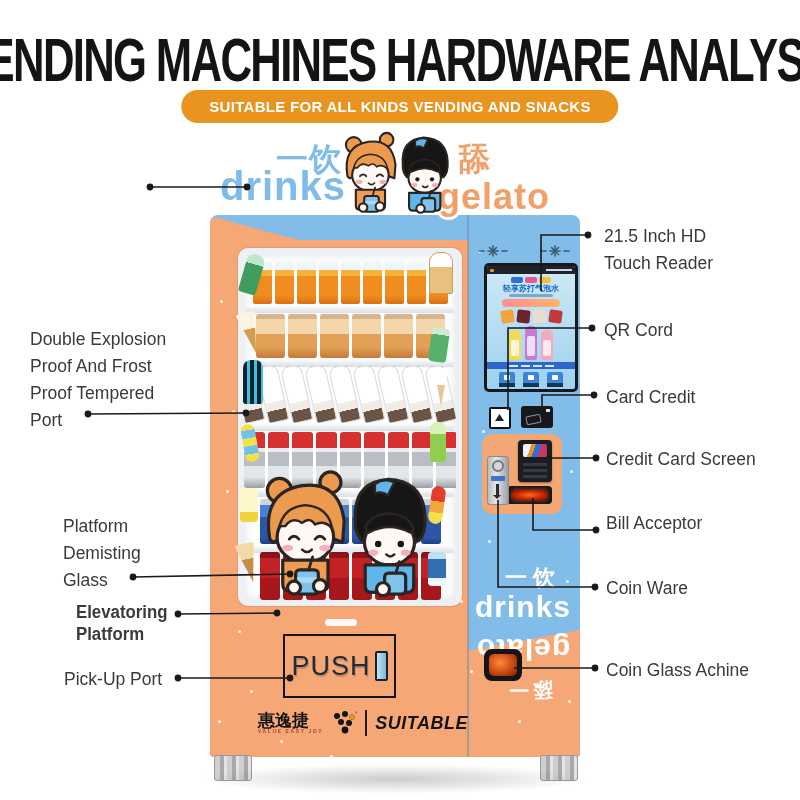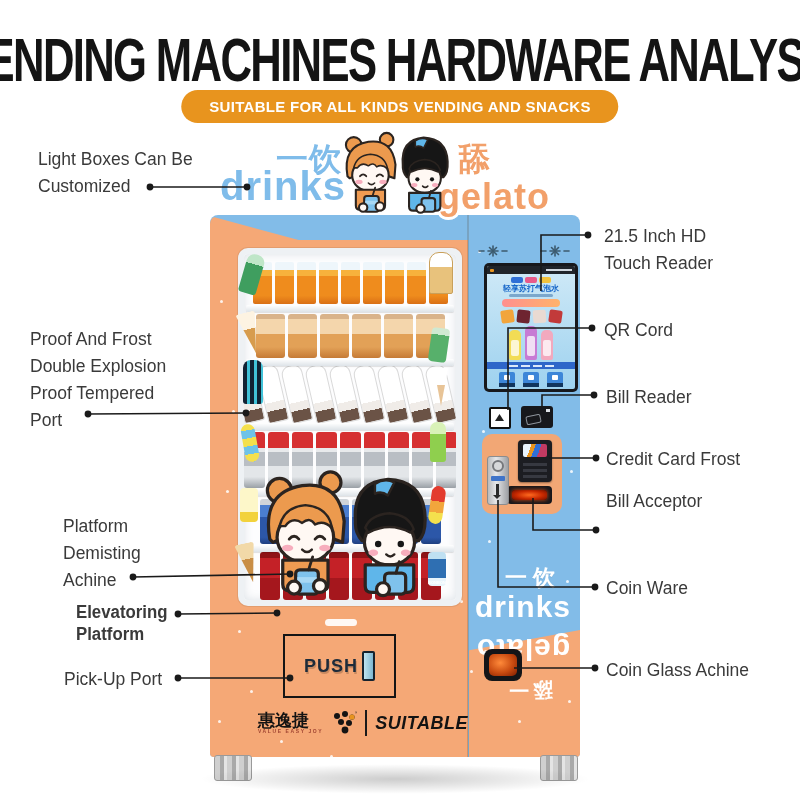--- a/index.html
+++ b/index.html
@@ -139,21 +139,21 @@
          font-weight:900;color:#fff;z-index:5;letter-spacing:1px;}
   .rc-gelato{position:absolute;left:466px;top:632px;width:114px;text-align:center;font-size:30px;
          font-weight:900;color:#fff;z-index:5;transform:rotate(180deg);letter-spacing:1px;}
   .rc-cn2{position:absolute;left:505px;top:676px;font-size:20px;color:#fff;font-weight:900;
          z-index:5;transform:rotate(180deg);letter-spacing:4px;}
   
   .dash{position:absolute;left:325px;top:619px;width:32px;height:7px;border-radius:4px;
         background:#fff;opacity:.92;z-index:5;}
   .pushdoor{position:absolute;left:283px;top:634px;width:113px;height:64px;border:2px solid #151515;
         box-sizing:border-box;display:flex;align-items:center;justify-content:center;gap:4px;z-index:5;}
-  .push-txt{font-size:18px;font-weight:700;color:#1d2b3a;letter-spacing:1px;
+  .push-txt{font-size:27px;font-weight:400;color:#1d2b3a;letter-spacing:1px;
         text-shadow:1px 2px 0 rgba(0,0,0,.18);}
   .push-handle{width:13px;height:30px;border:2px solid #15222e;border-radius:2px;box-sizing:border-box;
         background:linear-gradient(90deg,#bfe3ef,#7fb7d0);}
   .brandrow{position:absolute;left:258px;top:710px;display:flex;align-items:center;gap:8px;z-index:5;}
   .brand-cn{font-size:17px;font-weight:900;color:#131313;line-height:15px;}
   .brand-tag{font-size:5px;letter-spacing:1.6px;color:#a04532;font-weight:700;}
   .brand-div{width:2px;height:26px;background:#1a1a1a;}
   .brand-en{font-size:18px;font-weight:900;font-style:italic;color:#131313;letter-spacing:.5px;}
   
   #overlay{position:absolute;left:0;top:0;z-index:50;pointer-events:none;}
@@ -423,57 +423,53 @@
           <circle cx="18" cy="13" r="3"></circle>
           <circle cx="14" cy="20" r="3.4"></circle>
       </g>
       <circle cx="21" cy="7" r="2.6" fill="#E8941E"></circle>
       <text x="24" y="4" font-size="4" fill="#131313">®</text>
     </svg>
     <div class="brand-div"></div>
     <div class="brand-en">SUITABLE</div>
   </div>
 
-  <div class="lbl" style="left:38px;top:146px;">
-    <div>Light Boxes Can Be</div>
-      <div>Customized</div>
-  </div>
   <div class="lbl" style="left:30px;top:326px;">
-    <div>Proof And Frost</div>
-      <div>Double Explosion</div>
+    <div>Double Explosion</div>
+      <div>Proof And Frost</div>
     <div>Proof Tempered</div>
       <div>Port</div>
   </div>
   <div class="lbl" style="left:63px;top:513px;">
     <div>Platform</div>
       <div>Demisting</div>
-    <div>Achine</div>
+    <div>Glass</div>
   </div>
   <div class="lbl lbl-bold" style="left:76px;top:601px;">
     <div>Elevatoring</div>
       <div>Platform</div>
   </div>
   <div class="lbl" style="left:64px;top:666px;">
     <div>Pick-Up Port</div>
   </div>
 
   <div class="lbl" style="left:604px;top:223px;">
     <div>21.5 Inch HD</div>
       <div>Touch Reader</div>
   </div>
   <div class="lbl" style="left:604px;top:317px;">
     <div>QR Cord</div>
   </div>
   <div class="lbl" style="left:606px;top:384px;">
-    <div>Bill Reader</div>
+    <div>Card Credit</div>
   </div>
   <div class="lbl" style="left:606px;top:446px;">
-    <div>Credit Card Frost</div>
-  </div>
-  <div class="lbl" style="left:606px;top:488px;">
+    <div>Credit Card Screen</div>
+  </div>
+  <div class="lbl" style="left:606px;top:510px;">
     <div>Bill Acceptor</div>
   </div>
   <div class="lbl" style="left:606px;top:575px;">
     <div>Coin Ware</div>
   </div>
   <div class="lbl" style="left:606px;top:657px;">
     <div>Coin Glass Achine</div>
   </div>
 
   <svg id="overlay" width="800" height="800">

